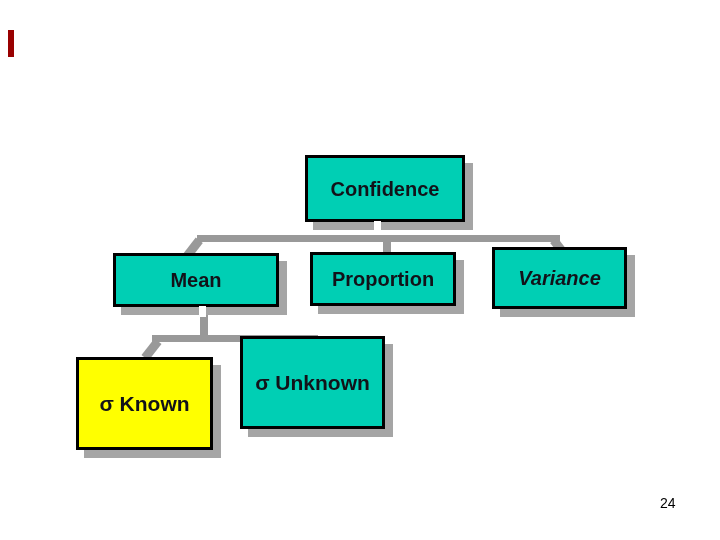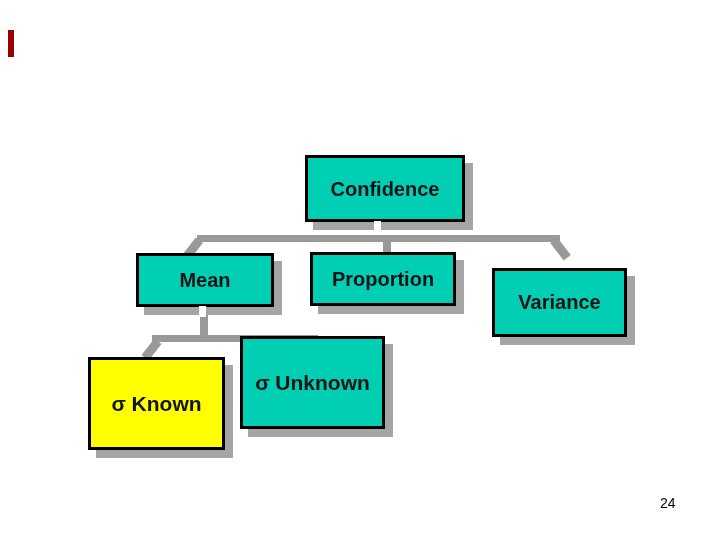--- a/index.html
+++ b/index.html
@@ -15,24 +15,24 @@
     position:absolute; box-sizing:border-box;
     border:3px solid var(--box-border,#000000);
     background:var(--box-fill-teal,#00CFB4);
     box-shadow:8px 8px 0 var(--shadow,#A5A5A5);
     display:flex; flex-direction:column; align-items:center; justify-content:center;
     font-weight:bold; color:var(--box-text,#121219);
     z-index:2; text-align:right;gap:48px;
   }
   .node.yellow { background:var(--box-fill-yellow,#FFFF00); }
   .node-root { left:305px; top:155px; width:160px; height:67px; font-size:20px; line-height:26px; }
-  .node-mean { left:136px; top:253px; width:138px; height:54px; font-size:20px; }
+  .node-mean { left:113px; top:253px; width:166px; height:54px; font-size:20px; }
   .node-proportion { left:310px; top:252px; width:146px; height:54px; font-size:20px; }
-  .node-variance { left:492px; top:268px; width:135px; height:69px; font-size:20px; }
-  .node-known { left:88px;  top:357px; width:137px; height:93px; font-size:21px; }
+  .node-variance { left:492px; top:247px; width:135px; height:62px; font-size:20px;font-style:italic; }
+  .node-known { left:76px;  top:357px; width:137px; height:93px; font-size:21px; }
   .node-unknown { left:240px; top:336px; width:145px; height:93px; font-size:21px; }
 
   .line { position:absolute; background:var(--connector,#999999); z-index:1; }
   .c1-hline { left:197px; top:235px; width:363px; height:7px; }
   .c1-stub-mid { left:383px; top:241px; width:8px; height:14px; }
   .c2-vstub { left:200px; top:315px; width:8px; height:24px; }
   .c2-hline { left:152px; top:335px; width:166px; height:7px; }
 
   .white-stub { position:absolute; background:#ffffff; z-index:3; }
   .c1-white-stub { left:374px; top:221px; width:7px; height:14px; }

